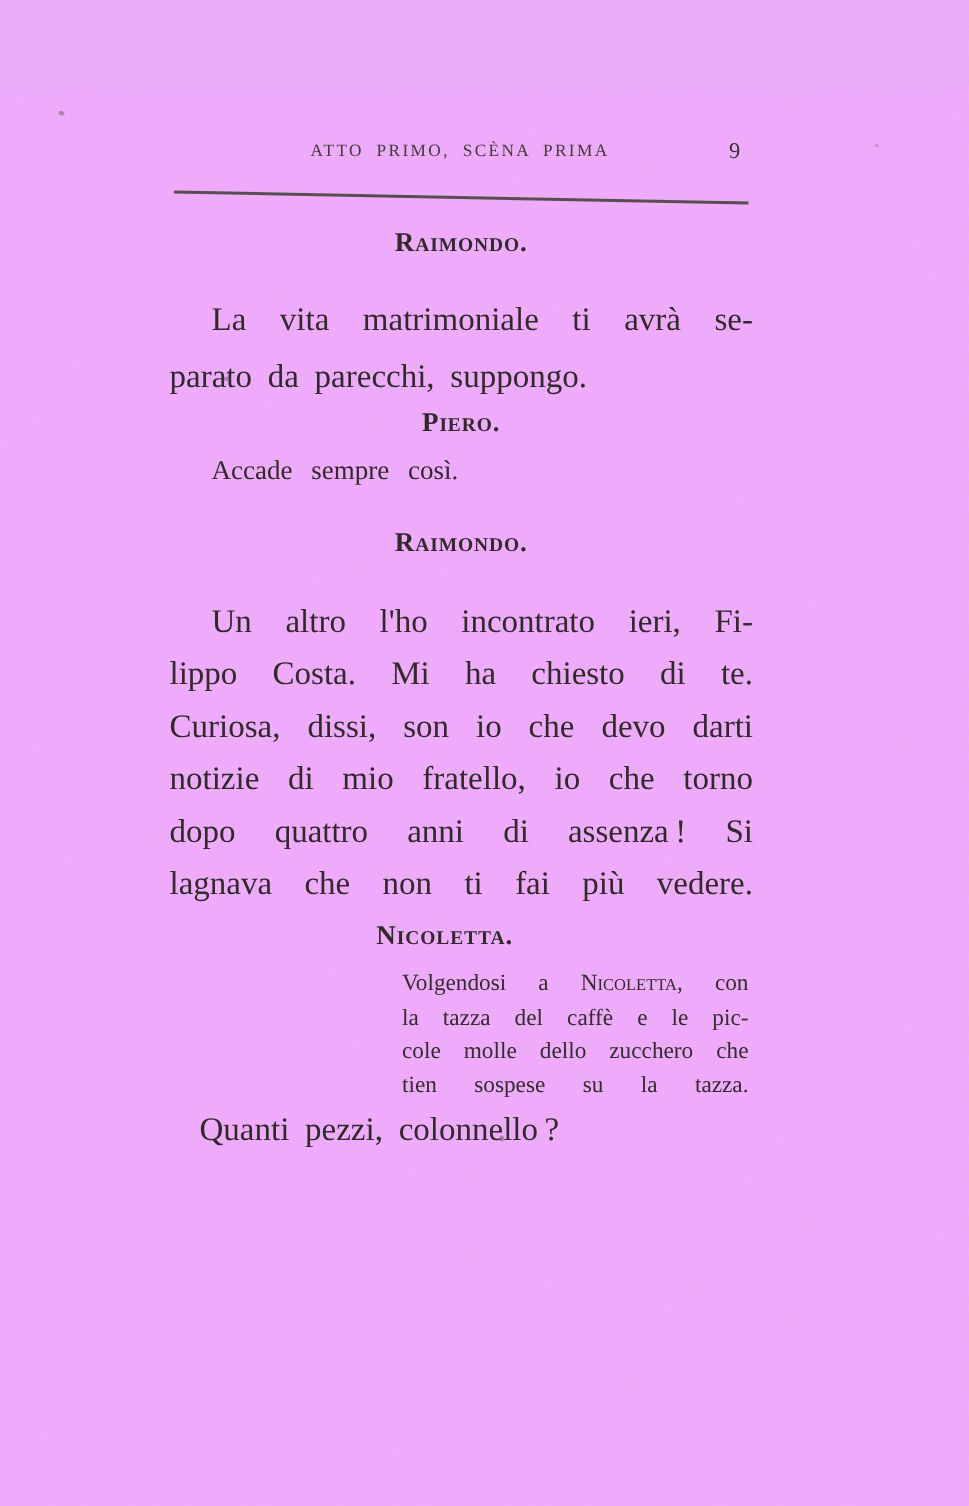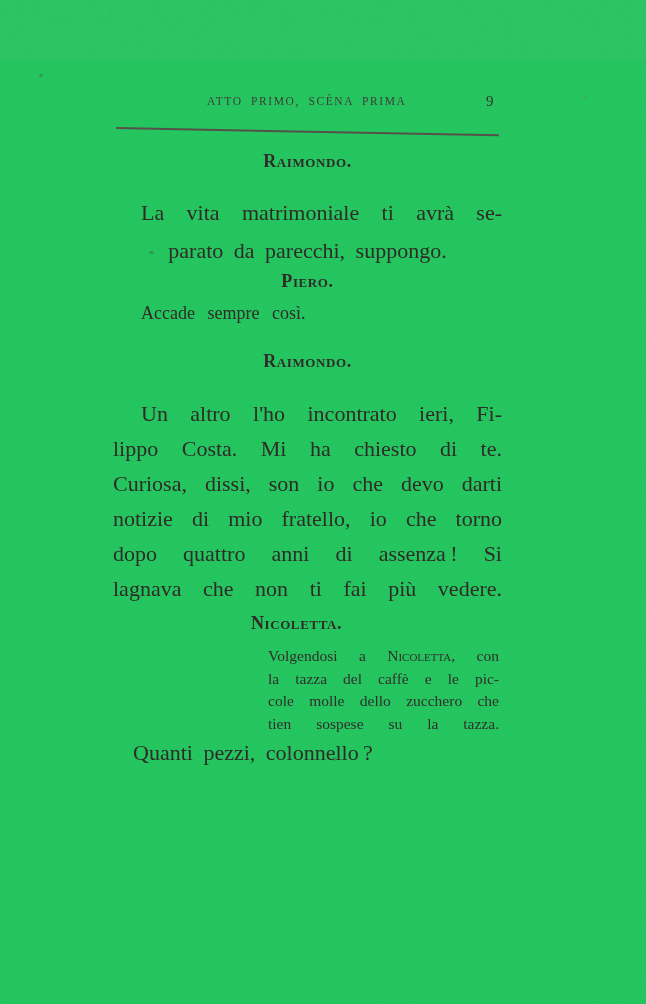--- a/index.html
+++ b/index.html
@@ -4,21 +4,21 @@
 <style>
   html, body {
     margin: 0;
     padding: 0;
     background: #ffffff;
   }
   .page {
     position: relative;
     width: 646px;
     height: 1004px;
-    background: #22c55e;
+    background: #f0abfc;
     font-family: "Liberation Serif", "DejaVu Serif", serif;
     color: #2f2b26;
     overflow: hidden;
   }
   
   .running-title {
     position: absolute;
     left: 207px;
     top: 95px;
     font-size: 11.5px;
@@ -69,21 +69,21 @@
     font-size: 22px;
   }
   .para-1 { top: 178px; line-height: 38px; }
   .para-2 { top: 380px; line-height: 35px; }
   .dl {
     text-align: justify;
     text-align-last: justify;
   }
   .dl.first { text-indent: 28px; margin-top: 16px; }
   .dl.loose {
-    text-align: center;
+    text-align: left;
     text-align-last: auto;
     word-spacing: 5px;
   }
   .single-line {
     position: absolute;
     left: 113px;
     width: 420px;
     white-space: nowrap;
   }
   .line-accade {

